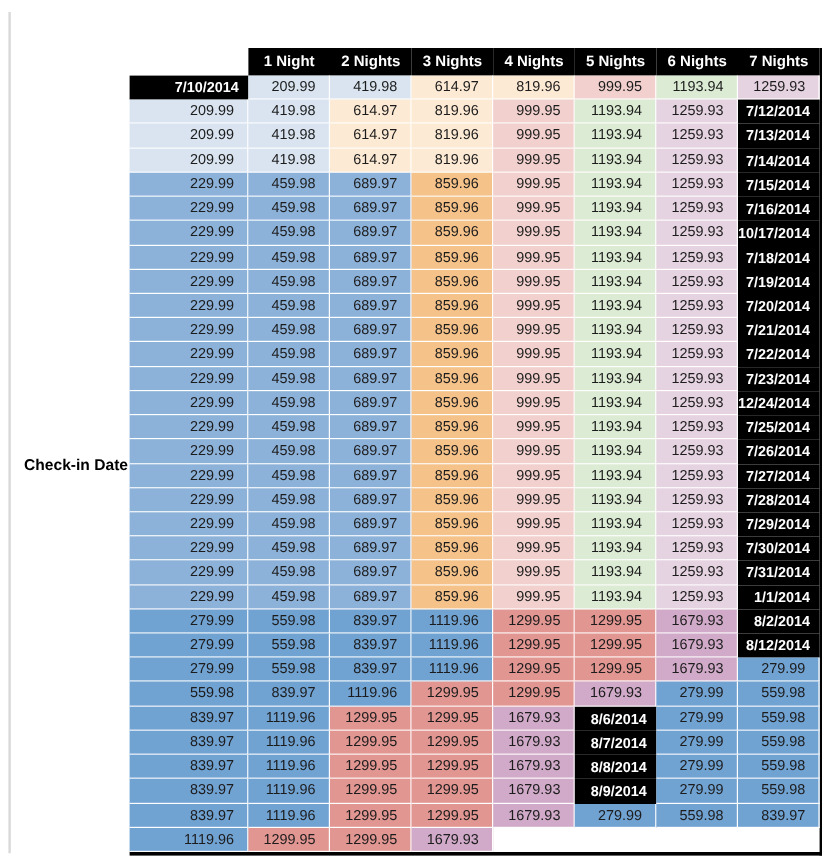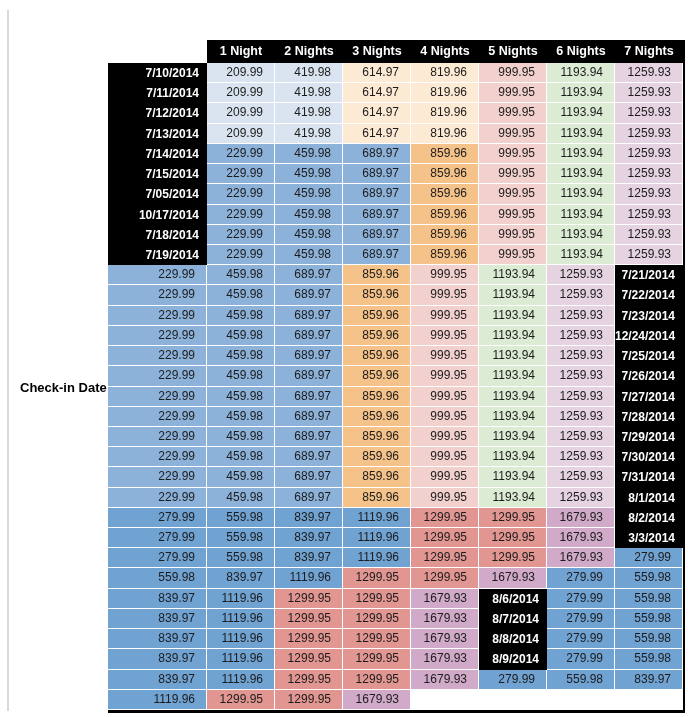--- a/index.html
+++ b/index.html
@@ -81,21 +81,20 @@
       <div class="cell colhead">6 Nights</div>
       <div class="cell colhead">7 Nights</div>
       <div class="cell datecell">7/10/2014</div>
       <div class="cell pricecell" style="background: rgb(217, 228, 240);">209.99</div>
       <div class="cell pricecell" style="background: rgb(217, 228, 240);">419.98</div>
       <div class="cell pricecell" style="background: rgb(253, 234, 212);">614.97</div>
       <div class="cell pricecell" style="background: rgb(253, 234, 212);">819.96</div>
       <div class="cell pricecell" style="background: rgb(241, 208, 205);">999.95</div>
       <div class="cell pricecell" style="background: rgb(220, 235, 211);">1193.94</div>
       <div class="cell pricecell" style="background: rgb(230, 211, 225);">1259.93</div>
-      <div class="cell datecell">7/11/2014</div>
       <div class="cell pricecell" style="background: rgb(217, 228, 240);">209.99</div>
       <div class="cell pricecell" style="background: rgb(217, 228, 240);">419.98</div>
       <div class="cell pricecell" style="background: rgb(253, 234, 212);">614.97</div>
       <div class="cell pricecell" style="background: rgb(253, 234, 212);">819.96</div>
       <div class="cell pricecell" style="background: rgb(241, 208, 205);">999.95</div>
       <div class="cell pricecell" style="background: rgb(220, 235, 211);">1193.94</div>
       <div class="cell pricecell" style="background: rgb(230, 211, 225);">1259.93</div>
       <div class="cell datecell">7/12/2014</div>
       <div class="cell pricecell" style="background: rgb(217, 228, 240);">209.99</div>
       <div class="cell pricecell" style="background: rgb(217, 228, 240);">419.98</div>
@@ -121,21 +120,21 @@
       <div class="cell pricecell" style="background: rgb(220, 235, 211);">1193.94</div>
       <div class="cell pricecell" style="background: rgb(230, 211, 225);">1259.93</div>
       <div class="cell datecell">7/15/2014</div>
       <div class="cell pricecell" style="background: rgb(141, 178, 218);">229.99</div>
       <div class="cell pricecell" style="background: rgb(141, 178, 218);">459.98</div>
       <div class="cell pricecell" style="background: rgb(141, 178, 218);">689.97</div>
       <div class="cell pricecell" style="background: rgb(245, 194, 137);">859.96</div>
       <div class="cell pricecell" style="background: rgb(241, 208, 205);">999.95</div>
       <div class="cell pricecell" style="background: rgb(220, 235, 211);">1193.94</div>
       <div class="cell pricecell" style="background: rgb(230, 211, 225);">1259.93</div>
-      <div class="cell datecell">7/05/2014</div>
+      <div class="cell datecell">7/16/2014</div>
       <div class="cell pricecell" style="background: rgb(141, 178, 218);">229.99</div>
       <div class="cell pricecell" style="background: rgb(141, 178, 218);">459.98</div>
       <div class="cell pricecell" style="background: rgb(141, 178, 218);">689.97</div>
       <div class="cell pricecell" style="background: rgb(245, 194, 137);">859.96</div>
       <div class="cell pricecell" style="background: rgb(241, 208, 205);">999.95</div>
       <div class="cell pricecell" style="background: rgb(220, 235, 211);">1193.94</div>
       <div class="cell pricecell" style="background: rgb(230, 211, 225);">1259.93</div>
       <div class="cell datecell">10/17/2014</div>
       <div class="cell pricecell" style="background: rgb(141, 178, 218);">229.99</div>
       <div class="cell pricecell" style="background: rgb(141, 178, 218);">459.98</div>
@@ -153,20 +152,21 @@
       <div class="cell pricecell" style="background: rgb(220, 235, 211);">1193.94</div>
       <div class="cell pricecell" style="background: rgb(230, 211, 225);">1259.93</div>
       <div class="cell datecell">7/19/2014</div>
       <div class="cell pricecell" style="background: rgb(141, 178, 218);">229.99</div>
       <div class="cell pricecell" style="background: rgb(141, 178, 218);">459.98</div>
       <div class="cell pricecell" style="background: rgb(141, 178, 218);">689.97</div>
       <div class="cell pricecell" style="background: rgb(245, 194, 137);">859.96</div>
       <div class="cell pricecell" style="background: rgb(241, 208, 205);">999.95</div>
       <div class="cell pricecell" style="background: rgb(220, 235, 211);">1193.94</div>
       <div class="cell pricecell" style="background: rgb(230, 211, 225);">1259.93</div>
+      <div class="cell datecell">7/20/2014</div>
       <div class="cell pricecell" style="background: rgb(141, 178, 218);">229.99</div>
       <div class="cell pricecell" style="background: rgb(141, 178, 218);">459.98</div>
       <div class="cell pricecell" style="background: rgb(141, 178, 218);">689.97</div>
       <div class="cell pricecell" style="background: rgb(245, 194, 137);">859.96</div>
       <div class="cell pricecell" style="background: rgb(241, 208, 205);">999.95</div>
       <div class="cell pricecell" style="background: rgb(220, 235, 211);">1193.94</div>
       <div class="cell pricecell" style="background: rgb(230, 211, 225);">1259.93</div>
       <div class="cell datecell">7/21/2014</div>
       <div class="cell pricecell" style="background: rgb(141, 178, 218);">229.99</div>
       <div class="cell pricecell" style="background: rgb(141, 178, 218);">459.98</div>
@@ -248,37 +248,37 @@
       <div class="cell pricecell" style="background: rgb(220, 235, 211);">1193.94</div>
       <div class="cell pricecell" style="background: rgb(230, 211, 225);">1259.93</div>
       <div class="cell datecell">7/31/2014</div>
       <div class="cell pricecell" style="background: rgb(141, 178, 218);">229.99</div>
       <div class="cell pricecell" style="background: rgb(141, 178, 218);">459.98</div>
       <div class="cell pricecell" style="background: rgb(141, 178, 218);">689.97</div>
       <div class="cell pricecell" style="background: rgb(245, 194, 137);">859.96</div>
       <div class="cell pricecell" style="background: rgb(241, 208, 205);">999.95</div>
       <div class="cell pricecell" style="background: rgb(220, 235, 211);">1193.94</div>
       <div class="cell pricecell" style="background: rgb(230, 211, 225);">1259.93</div>
-      <div class="cell datecell">8/1/2014</div>
+      <div class="cell datecell">1/1/2014</div>
       <div class="cell pricecell" style="background: rgb(112, 162, 210);">279.99</div>
       <div class="cell pricecell" style="background: rgb(112, 162, 210);">559.98</div>
       <div class="cell pricecell" style="background: rgb(112, 162, 210);">839.97</div>
       <div class="cell pricecell" style="background: rgb(112, 162, 210);">1119.96</div>
       <div class="cell pricecell" style="background: rgb(226, 150, 146);">1299.95</div>
       <div class="cell pricecell" style="background: rgb(226, 150, 146);">1299.95</div>
       <div class="cell pricecell" style="background: rgb(208, 170, 200);">1679.93</div>
       <div class="cell datecell">8/2/2014</div>
       <div class="cell pricecell" style="background: rgb(112, 162, 210);">279.99</div>
       <div class="cell pricecell" style="background: rgb(112, 162, 210);">559.98</div>
       <div class="cell pricecell" style="background: rgb(112, 162, 210);">839.97</div>
       <div class="cell pricecell" style="background: rgb(112, 162, 210);">1119.96</div>
       <div class="cell pricecell" style="background: rgb(226, 150, 146);">1299.95</div>
       <div class="cell pricecell" style="background: rgb(226, 150, 146);">1299.95</div>
       <div class="cell pricecell" style="background: rgb(208, 170, 200);">1679.93</div>
-      <div class="cell datecell">3/3/2014</div>
+      <div class="cell datecell">8/12/2014</div>
       <div class="cell pricecell" style="background: rgb(112, 162, 210);">279.99</div>
       <div class="cell pricecell" style="background: rgb(112, 162, 210);">559.98</div>
       <div class="cell pricecell" style="background: rgb(112, 162, 210);">839.97</div>
       <div class="cell pricecell" style="background: rgb(112, 162, 210);">1119.96</div>
       <div class="cell pricecell" style="background: rgb(226, 150, 146);">1299.95</div>
       <div class="cell pricecell" style="background: rgb(226, 150, 146);">1299.95</div>
       <div class="cell pricecell" style="background: rgb(208, 170, 200);">1679.93</div>
       <div class="cell pricecell" style="background: rgb(112, 162, 210);">279.99</div>
       <div class="cell pricecell" style="background: rgb(112, 162, 210);">559.98</div>
       <div class="cell pricecell" style="background: rgb(112, 162, 210);">839.97</div>

